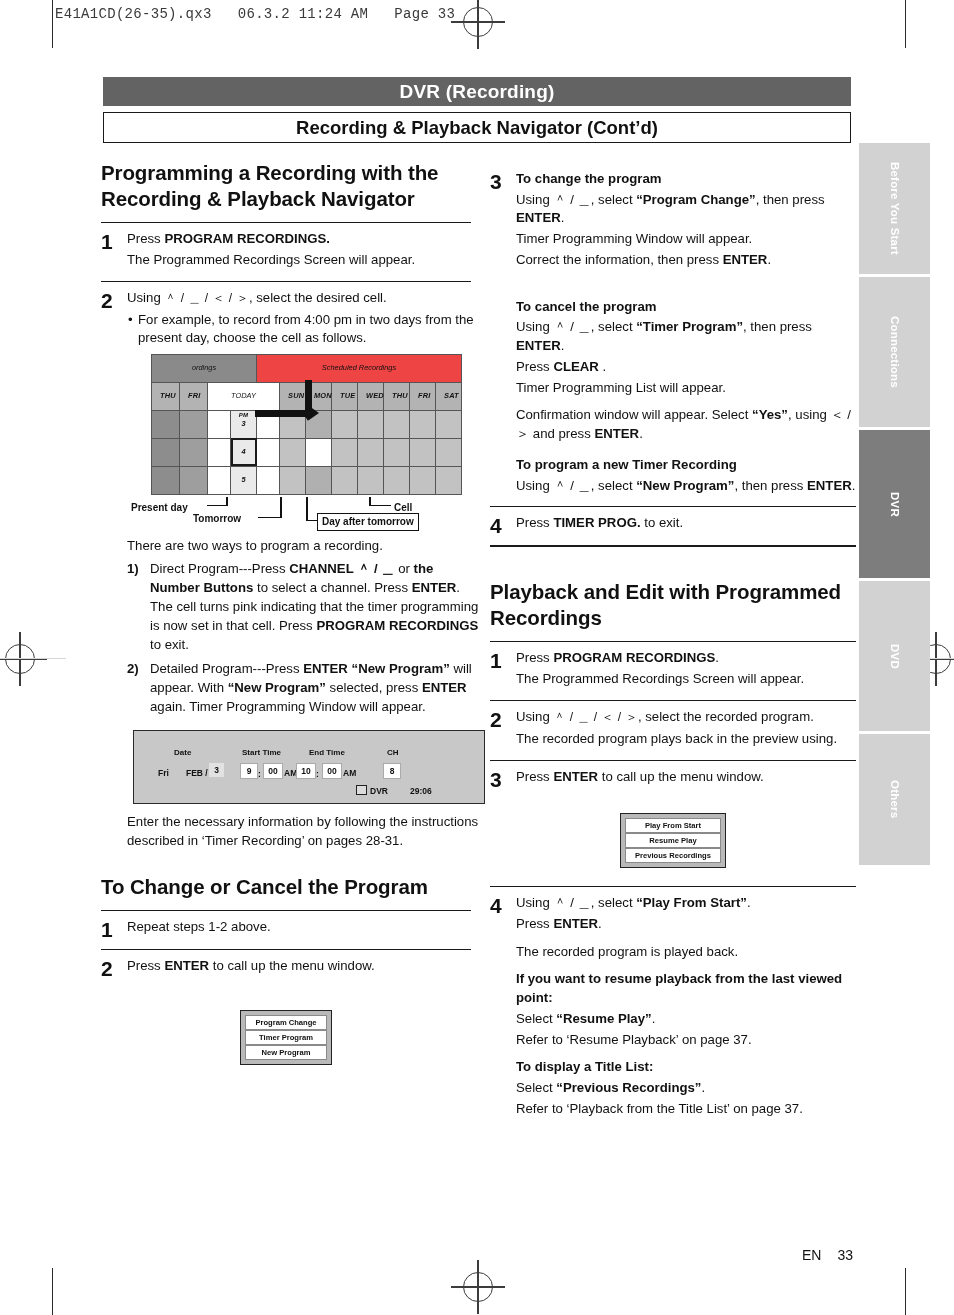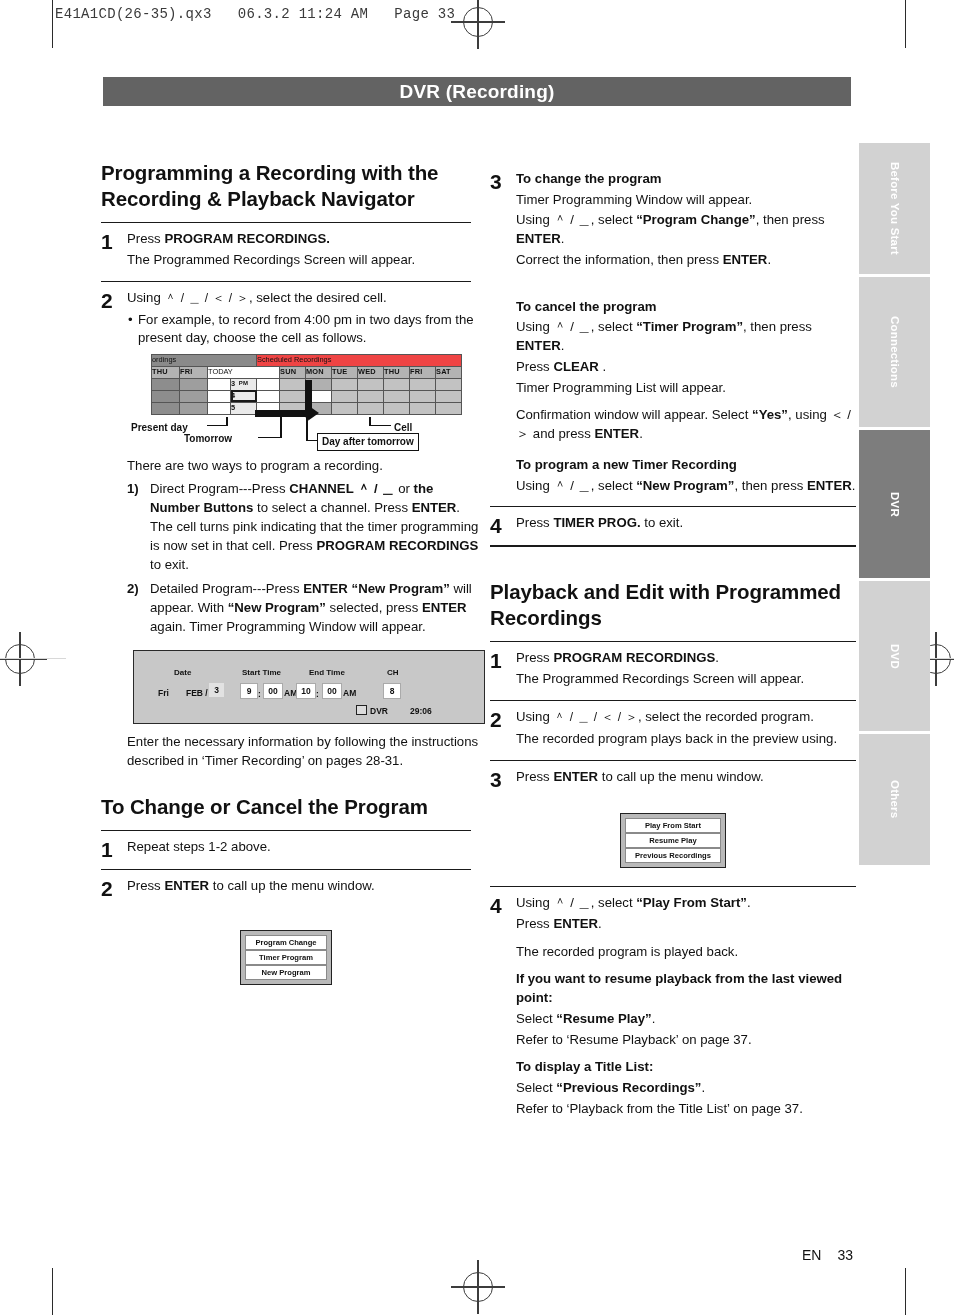--- a/index.html
+++ b/index.html
@@ -77,22 +77,22 @@
   ul.bul li{position:relative;font-size:13.2px;line-height:1.4;}
   ul.bul li::before{content:"\2022";position:absolute;left:-10px;}
 
   ol.ways{margin:5px 0 0 0;padding:0;list-style:none;}
   ol.ways li{position:relative;padding-left:23px;font-size:13.2px;line-height:1.43;margin-bottom:5px;}
   ol.ways li .marker{position:absolute;left:0;top:0;font-weight:bold;}
 
   
   .gridfig{position:relative;margin:6px 0 2px 24px;width:266px;}
   .gtable{border-collapse:collapse;width:266px;border:1.3px solid #1a1a1a;table-layout:fixed;}
-  .gtable td{border:0.8px solid #555;padding:0;font-size:7.4px;text-align:left;
-             font-family:"Liberation Sans",sans-serif;color:#111;height:11px;}
+  .gtable td{border:0.8px solid #555;padding:8px;font-size:7.4px;text-align:center;
+             font-family:"Liberation Sans",sans-serif;color:#111;height:11px;font-style:italic;}
   .ttl{background:#8a8a8a;color:#f2f2f2;font-size:10px;text-align:left;padding-left:3px;height:13px;font-weight:normal;}
   .ttl2{background:#ef4444;color:#111;font-size:10.5px;height:13px;}
   .dayhdr{background:#b3b3b3;color:#222;font-size:6.6px;font-weight:bold;height:10px;letter-spacing:0.2px;}
   .todayhdr{background:#fff;color:#111;font-size:9px;height:10px;}
   .cpast{background:#8d8d8d;}
   .cpast2{background:#9e9e9e;}
   .cwhite{background:#fff;}
   .cgrey{background:#c2c2c2;}
   .cgrey2{background:#b0b0b0;}
   .hourcell{background:#eaeaea;font-size:14px;font-weight:bold;height:24px;position:relative;color:#111;}
@@ -144,20 +144,21 @@
   <div class="reg" style="left:463px;top:7px;"></div>
   <div class="reg" style="left:463px;top:1272px;"></div>
   <div class="reg" style="left:5px;top:644px;"></div>
   <div class="reg" style="left:921px;top:644px;"></div>
   <div class="hrule" style="left:0;top:658px;width:66px;"></div>
   <div class="hrule" style="left:888px;top:658px;width:66px;"></div>
 
   <div class="fileheader">E41A1CD(26-35).qx3   06.3.2 11:24 AM   Page 33</div>
 
   <div class="titlebar">DVR (Recording)</div>
+  <div class="subtitlebar">Recording &amp; Playback Navigator (Cont’d)</div>
 
   <div class="tabstrip">
     <div class="tab" style="height:131px;">
       <span>Before You Start</span>
     </div>
     <div class="tab" style="height:150px;">
       <span>Connections</span>
     </div>
     <div class="tab active" style="height:148px;">
       <span>DVR</span>
@@ -279,21 +280,21 @@
           <div class="arrow-v" style="left:154px;top:26px;height:31px;"></div>
         </div>
 
         <div class="callouts">
           <div class="leader" style="left:99px;top:0;width:1.6px;height:9px;"></div>
           <div class="leader" style="left:80px;top:8px;width:21px;height:1.6px;"></div>
           <div class="co" style="left:4px;top:4px;">Present day</div>
 
           <div class="leader" style="left:153px;top:0;width:1.6px;height:21px;"></div>
           <div class="leader" style="left:131px;top:20px;width:24px;height:1.6px;"></div>
-          <div class="co" style="left:57px;top:15px;text-align:center;">Tomorrow</div>
+          <div class="co" style="left:66px;top:15px;text-align:center;">Tomorrow</div>
 
           <div class="leader" style="left:179px;top:0;width:1.6px;height:24px;"></div>
           <div class="leader" style="left:179px;top:23px;width:12px;height:1.6px;"></div>
           <div class="co boxed" style="left:190px;top:16px;">Day after tomorrow</div>
 
           <div class="leader" style="left:242px;top:0;width:1.6px;height:9px;"></div>
           <div class="leader" style="left:242px;top:8px;width:22px;height:1.6px;"></div>
           <div class="co" style="left:267px;top:4px;">Cell</div>
         </div>
 
@@ -363,22 +364,22 @@
       </div>
     </div>
   </div>
 
   <div class="col col-right">
 
     <div class="step" style="border-top:none;padding-top:10px;">
       <div class="stepnum">3</div>
       <div class="stepbody">
         <div class="p b">To change the program</div>
+        <div class="p"><span>Using </span><span>＾ / ＿</span><span>, select </span><span class="b">“Program Change”</span><span>, then press </span><span class="b">ENTER</span><span>.</span></div>
         <div class="p"><span>Timer Programming Window will appear.</span></div>
-        <div class="p"><span>Using </span><span>＾ / ＿</span><span>, select </span><span class="b">“Program Change”</span><span>, then press </span><span class="b">ENTER</span><span>.</span></div>
         <div class="p"><span>Correct the information, then press </span><span class="b">ENTER</span><span>.</span></div>
 
         <div class="p b pgap" style="margin-top:28px;">To cancel the program</div>
         <div class="p"><span>Using </span><span>＾ / ＿</span><span>, select </span><span class="b">“Timer Program”</span><span>, then press </span><span class="b">ENTER</span><span>.</span></div>
         <div class="p"><span>Press </span><span class="b">CLEAR</span><span> .</span></div>
         <div class="p"><span>Timer Programming List will appear.</span></div>
         <div class="p pgap"><span>Confirmation window will appear. Select </span><span class="b">“Yes”</span><span>, using </span><span>＜ / ＞</span><span> and press </span><span class="b">ENTER</span><span>.</span></div>
 
         <div class="p b pgap" style="margin-top:12px;">To program a new Timer Recording</div>
         <div class="p"><span>Using </span><span>＾ / ＿</span><span>, select </span><span class="b">“New Program”</span><span>, then press </span><span class="b">ENTER</span><span>.</span></div>

